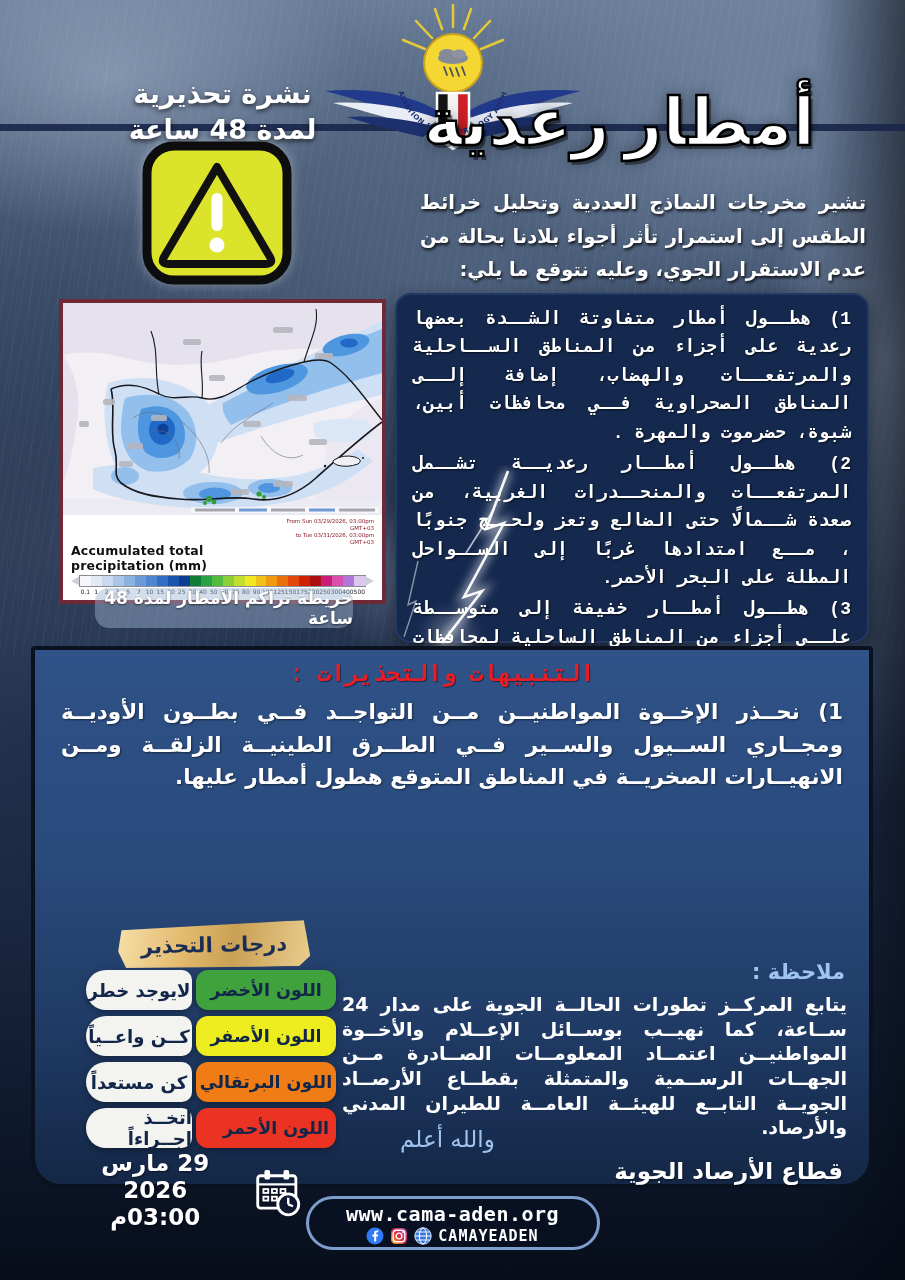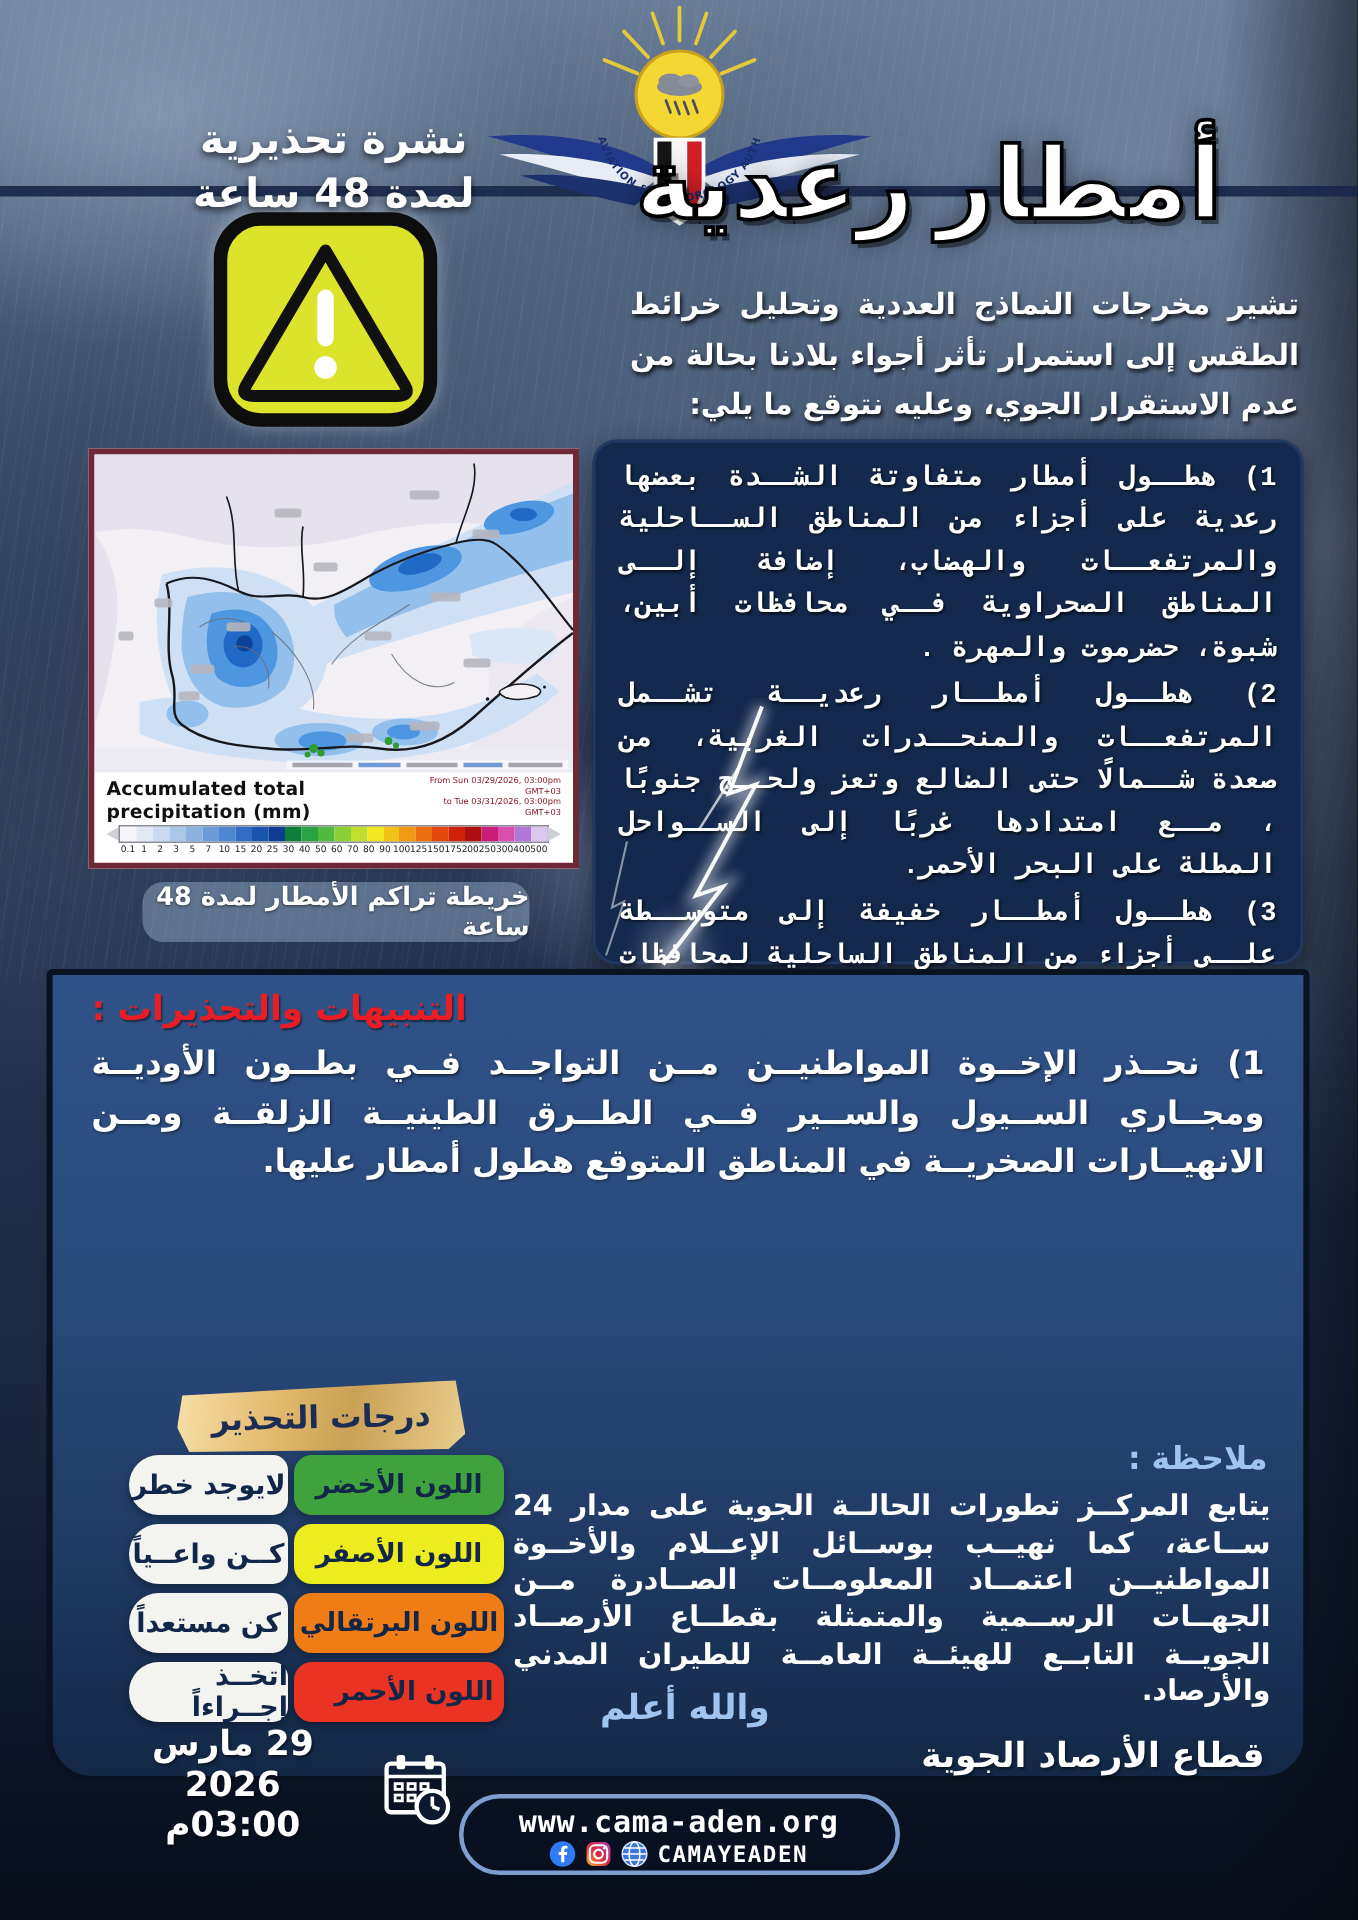--- a/index.html
+++ b/index.html
@@ -44,41 +44,41 @@
     background:#15294f; border-radius:16px; padding:12px 18px;
     box-shadow: inset 0 0 0 2px rgba(95,135,195,.18), 0 6px 18px rgba(0,0,0,.45); }
   #forecast-points p { color:#fff; font-size:18px; font-weight:bold; line-height:1.58;
     text-align:justify; direction:rtl; margin:0 0 3px; text-shadow:1px 1px 2px rgba(0,0,0,.7);font-family:Liberation Mono, monospace; }
 
   .map-card { position:absolute; top:299px; left:59px; width:327px; background:#fff;
     border:4px solid #6e2836; }
   .map-svg { display:block; width:319px; height:212px; }
   .legend { background:#fff; padding:3px 8px 5px; }
   .legend-top { display:flex; justify-content:space-between; align-items:flex-start; }
-  .legend-title { font-weight:bold; font-size:12.5px; color:#101010; letter-spacing:.2px; }
+  .legend-title { font-weight:bold; font-size:12.5px; color:#101010; letter-spacing:.2px;margin-top:25px; }
   .legend-period { font-size:5.5px; color:#8a1622; text-align:right; line-height:1.3; }
   .colorbar-row { display:flex; align-items:center; margin-top:3px; }
   .arrow-l { width:0; height:0; border-top:5px solid transparent; border-bottom:5px solid transparent; border-right:9px solid #cfcfd8; }
   .arrow-r { width:0; height:0; border-top:5px solid transparent; border-bottom:5px solid transparent; border-left:9px solid #cfcfd8; }
   .swatches { flex:1; display:flex; height:10px; outline:1px solid #8a8a94; }
   .swatches .sw { flex:1; }
   .ticks { display:flex; padding:0 9px; margin-top:1.5px; }
   .ticks .tick { flex:1; text-align:center; font-size:6px; color:#22222a; -webkit-text-size-adjust:none; }
 
   .lightning { position:absolute; top:465px; left:390px; width:210px; height:182px; pointer-events:none; }
   .map-caption { position:absolute; top:588px; left:95px; width:258px; height:40px;
     background:rgba(158,182,212,.45); border-radius:14px; color:#fff; font-size:17px;
     font-weight:bold; display:flex; align-items:center; justify-content:center; direction:rtl;
     text-shadow:0 1px 2px rgba(0,0,0,.55); }
 
   .bottom-panel { position:absolute; top:646px; left:31px; width:842px; height:542px;
     background:linear-gradient(180deg,#2f5288 0%, #2a4a7c 40%, #1f3a64 72%, #142746 100%);
     border:4px solid #0a111f; border-radius:4px 4px 30px 30px; padding:8px 26px 0; }
-  .warn-heading { color:#ea1c24; font-size:23px; font-weight:bold; text-align:left; direction:rtl;
-    margin:2px 20px 8px 0; text-shadow:1px 1px 1px rgba(0,0,0,.45); }
+  .warn-heading { color:#ea1c24; font-size:23px; font-weight:bold; text-align:center; direction:rtl;
+    margin:2px 20px 8px 0; text-shadow:1px 1px 1px rgba(0,0,0,.45);font-family:Liberation Mono, monospace; }
   #warning-items p { color:#fff; font-size:21.5px; font-weight:bold; line-height:1.52;
     text-align:justify; direction:rtl; margin:0 0 12px; text-shadow:1px 1px 2px rgba(0,0,0,.5); }
 
   .levels-badge { position:absolute; top:922px; left:118px; width:192px; height:46px;
     background:linear-gradient(100deg,#f6dfa8 0%,#e3b96e 35%,#caa055 60%,#e9cd8d 100%);
     clip-path:polygon(2% 14%, 97% 0%, 100% 78%, 94% 100%, 4% 96%, 0% 60%);
     color:#1c2d55; font-size:21px; font-weight:bold; display:flex; align-items:center;
     justify-content:center; direction:rtl; transform:rotate(-1.2deg); }
   #level-rows { position:absolute; top:970px; left:86px; width:250px; }
   .level-row { display:flex; direction:rtl; gap:4px; height:40px; margin-bottom:6px;
@@ -91,21 +91,21 @@
   .date-row { position:absolute; top:1150px; left:66px; width:236px; display:flex; direction:rtl;
     align-items:center; gap:8px; }
   .date-text { color:#fff; font-weight:bold; font-size:23px; line-height:1.18; text-align:center;
     direction:rtl; text-shadow:1px 1px 2px rgba(0,0,0,.5); }
 
   .note-heading { position:absolute; top:960px; right:60px; color:#9fc4ef; font-size:21px;
     font-weight:bold; direction:rtl; }
   .note-body { position:absolute; top:992px; right:58px; width:505px; color:#fff; font-size:19px;
     font-weight:bold; line-height:1.3; text-align:justify; direction:rtl; }
   .closing { position:absolute; top:1126px; left:400px; color:#9fc4ef; font-size:23px;
-    font-weight:bold; direction:rtl; }
+    font-weight:normal; direction:rtl; }
   .issuer { position:absolute; top:1158px; right:62px; color:#fff; font-size:23px;
     font-weight:bold; direction:rtl; text-shadow:1px 1px 2px rgba(0,0,0,.5); }
 
   .site-pill { position:absolute; top:1196px; left:50%; transform:translateX(-50%); width:294px;
     height:54px; border:3px solid #7d9ecf; border-radius:999px; background:rgba(8,16,34,.55);
     display:flex; flex-direction:column; align-items:center; justify-content:center; gap:1px; }
   .site-url { color:#fff; font-weight:bold; font-size:20px; letter-spacing:.5px;
     font-family:"DejaVu Sans Mono","DejaVu Sans",monospace; }
   .social-row { display:flex; align-items:center; gap:6px; }
   .handle { color:#fff; font-weight:bold; font-size:15px; letter-spacing:1px;

